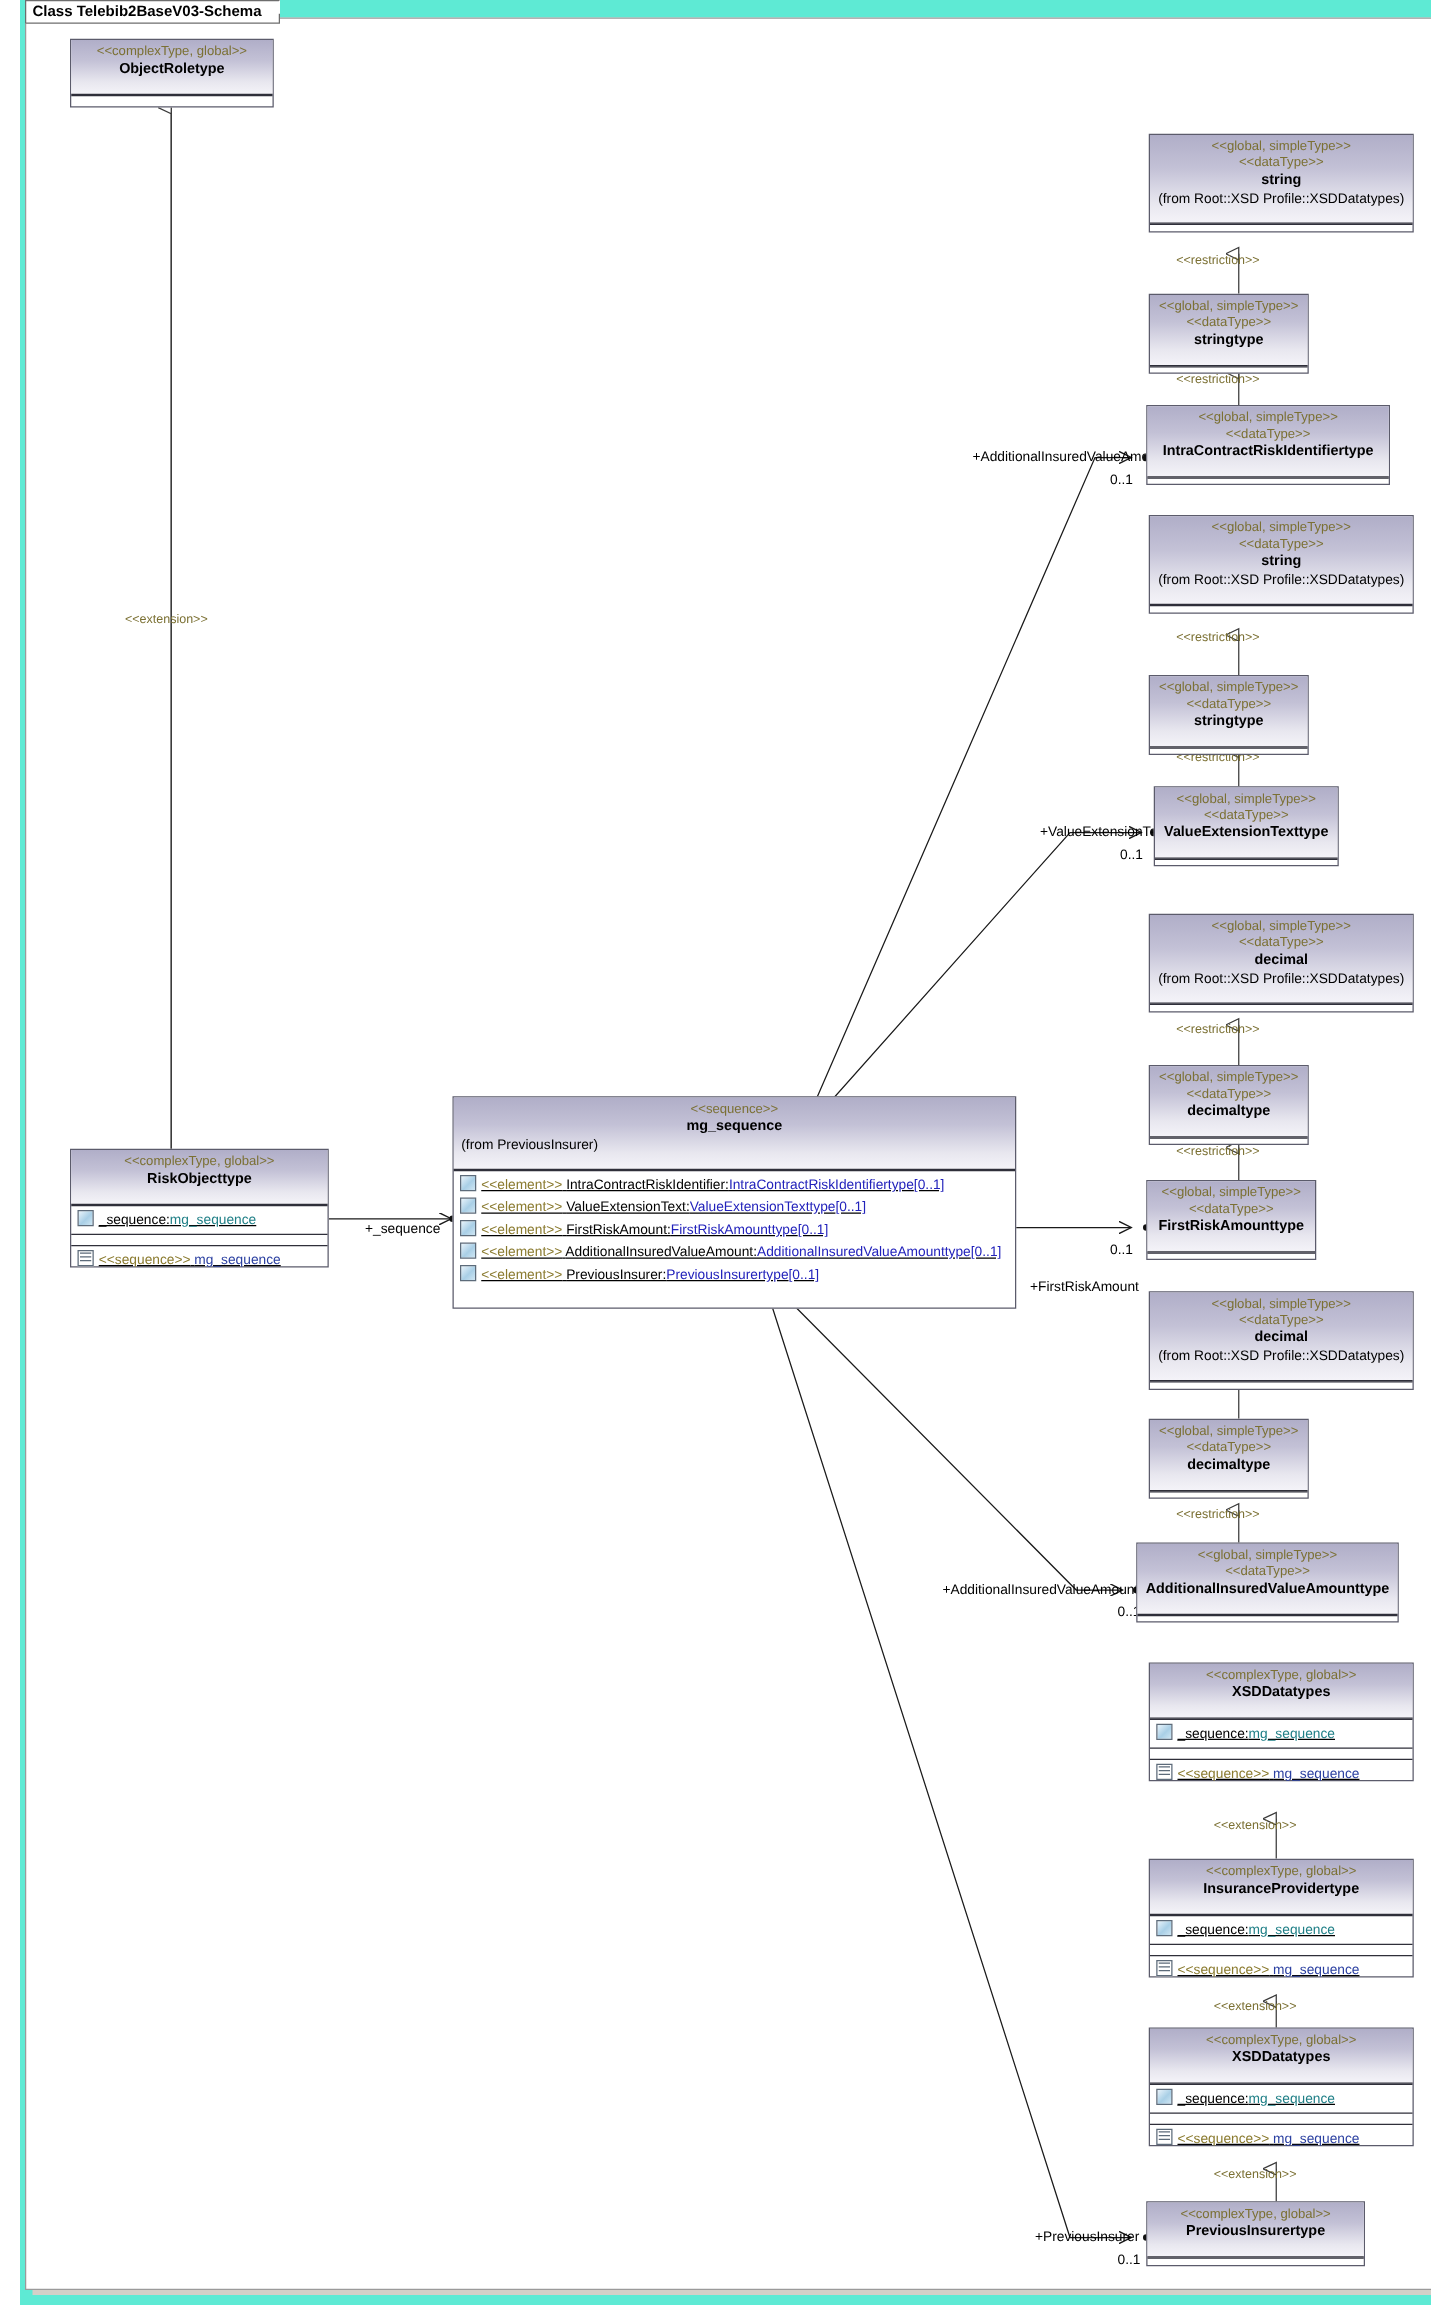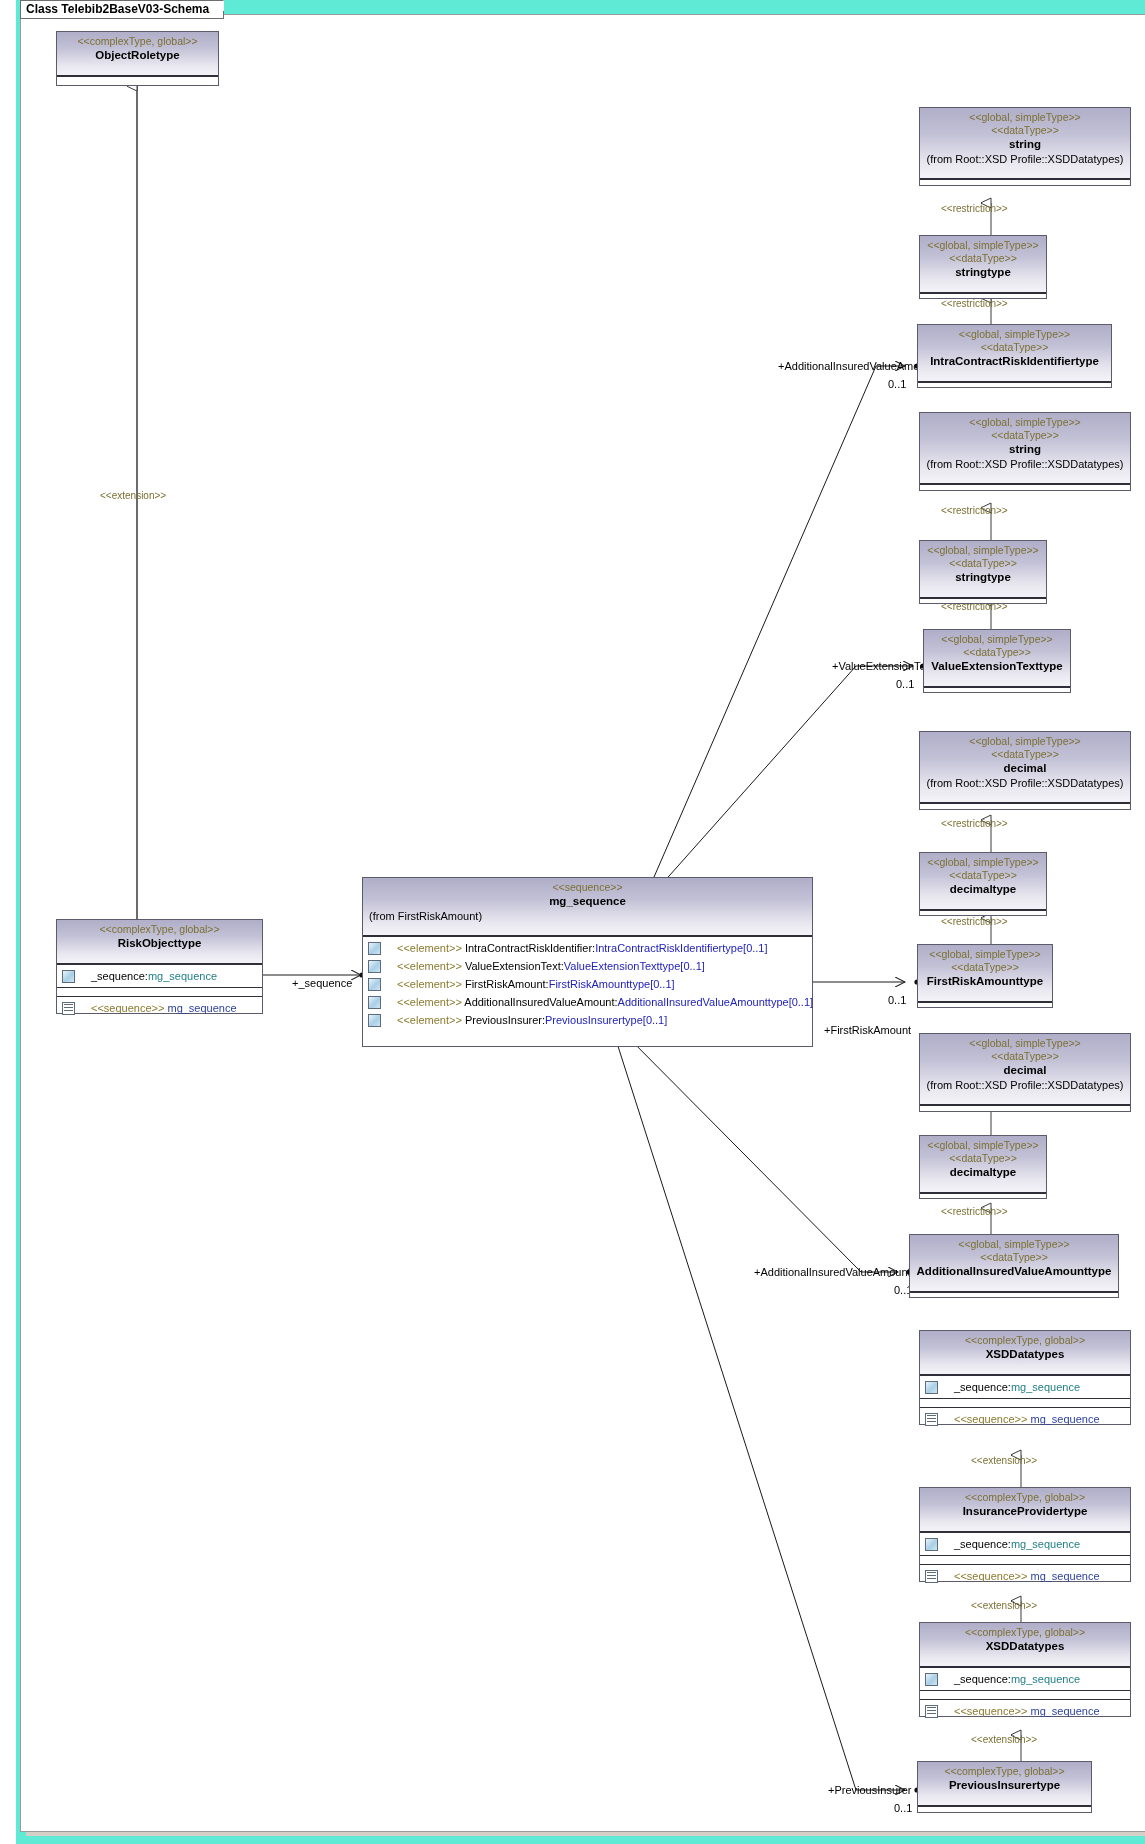--- a/index.html
+++ b/index.html
@@ -17,21 +17,21 @@
   
   .node{position:absolute;border:1px solid #5b5b6b;box-sizing:border-box;background:#fff;}
   .hdr{background:linear-gradient(to bottom,#b0aec8 0%,#c3c1d6 38%,#e8e7ef 78%,#f4f3f8 100%);
        border-bottom:1px solid #2f2f3a;text-align:center;padding:3px 2px 12px 2px;}
   .stereo{font-size:10.5px;color:#7b7033;line-height:13px;white-space:nowrap;}
   .nm{font-size:11.5px;font-weight:bold;color:#000;line-height:15px;white-space:nowrap;}
   .fromtxt{font-size:11px;color:#000;line-height:14px;white-space:nowrap;text-align:center;}
   .fromtxt.left{text-align:left;padding-left:4px;}
   .compart{border-top:1px solid #2f2f3a;padding:2px 3px;min-height:8px;}
   .compart.thin{padding:0;height:7px;}
-  .row{display:flex;align-items:center;gap:16px;font-size:11px;line-height:16px;white-space:nowrap;padding:1px 2px;}
+  .row{display:flex;align-items:flex-start;gap:4px;font-size:11px;line-height:16px;white-space:nowrap;padding:1px 2px;text-decoration:underline;}
   .ic{flex:0 0 auto;width:11px;height:11px;border:1px solid #5d6b7a;display:inline-block;}
   .ic.attr{background:linear-gradient(135deg,#eaf4fb 0%,#a9cfe6 55%,#cfe6f3 100%);}
   .ic.op{background:#fff;position:relative;}
   .ic.op:before{content:"";position:absolute;left:1px;right:1px;top:1px;height:1px;
                 box-shadow:0 0 0 0 #5d6b7a,0 3px 0 0 #5d6b7a,0 6px 0 0 #5d6b7a;background:#5d6b7a;}
   .txt-attr{color:#000;}
   .lnk{color:#1f7f86;}
   .lnk2{color:#2a3fa0;}
   .el-st{color:#8a7a2e;}
   .el-nm{color:#000;}
@@ -164,21 +164,21 @@
         <span class="ic op"></span>
         <span><span class="el-st">&lt;&lt;sequence&gt;&gt;</span> <span class="lnk2">mg_sequence</span></span>
       </div>
     </div>
   </div>
 
   <div class="node" style="left:346px;top:877px;width:451px;height:170px;">
     <div class="hdr">
       <div class="stereo">&lt;&lt;sequence&gt;&gt;</div>
       <div class="nm">mg_sequence</div>
-      <div class="fromtxt left">(from FirstRiskAmount)</div>
+      <div class="fromtxt left">(from PreviousInsurer)</div>
     </div>
     <div class="compart">
       <div class="row">
         <span class="ic attr"></span>
         <span><span class="el-st">&lt;&lt;element&gt;&gt;</span> <span class="el-nm">IntraContractRiskIdentifier:</span><span class="el-ty">IntraContractRiskIdentifiertype</span><span class="el-ty">[0..1]</span></span>
       </div>
       <div class="row">
         <span class="ic attr"></span>
         <span><span class="el-st">&lt;&lt;element&gt;&gt;</span> <span class="el-nm">ValueExtensionText:</span><span class="el-ty">ValueExtensionTexttype</span><span class="el-ty">[0..1]</span></span>
       </div>

